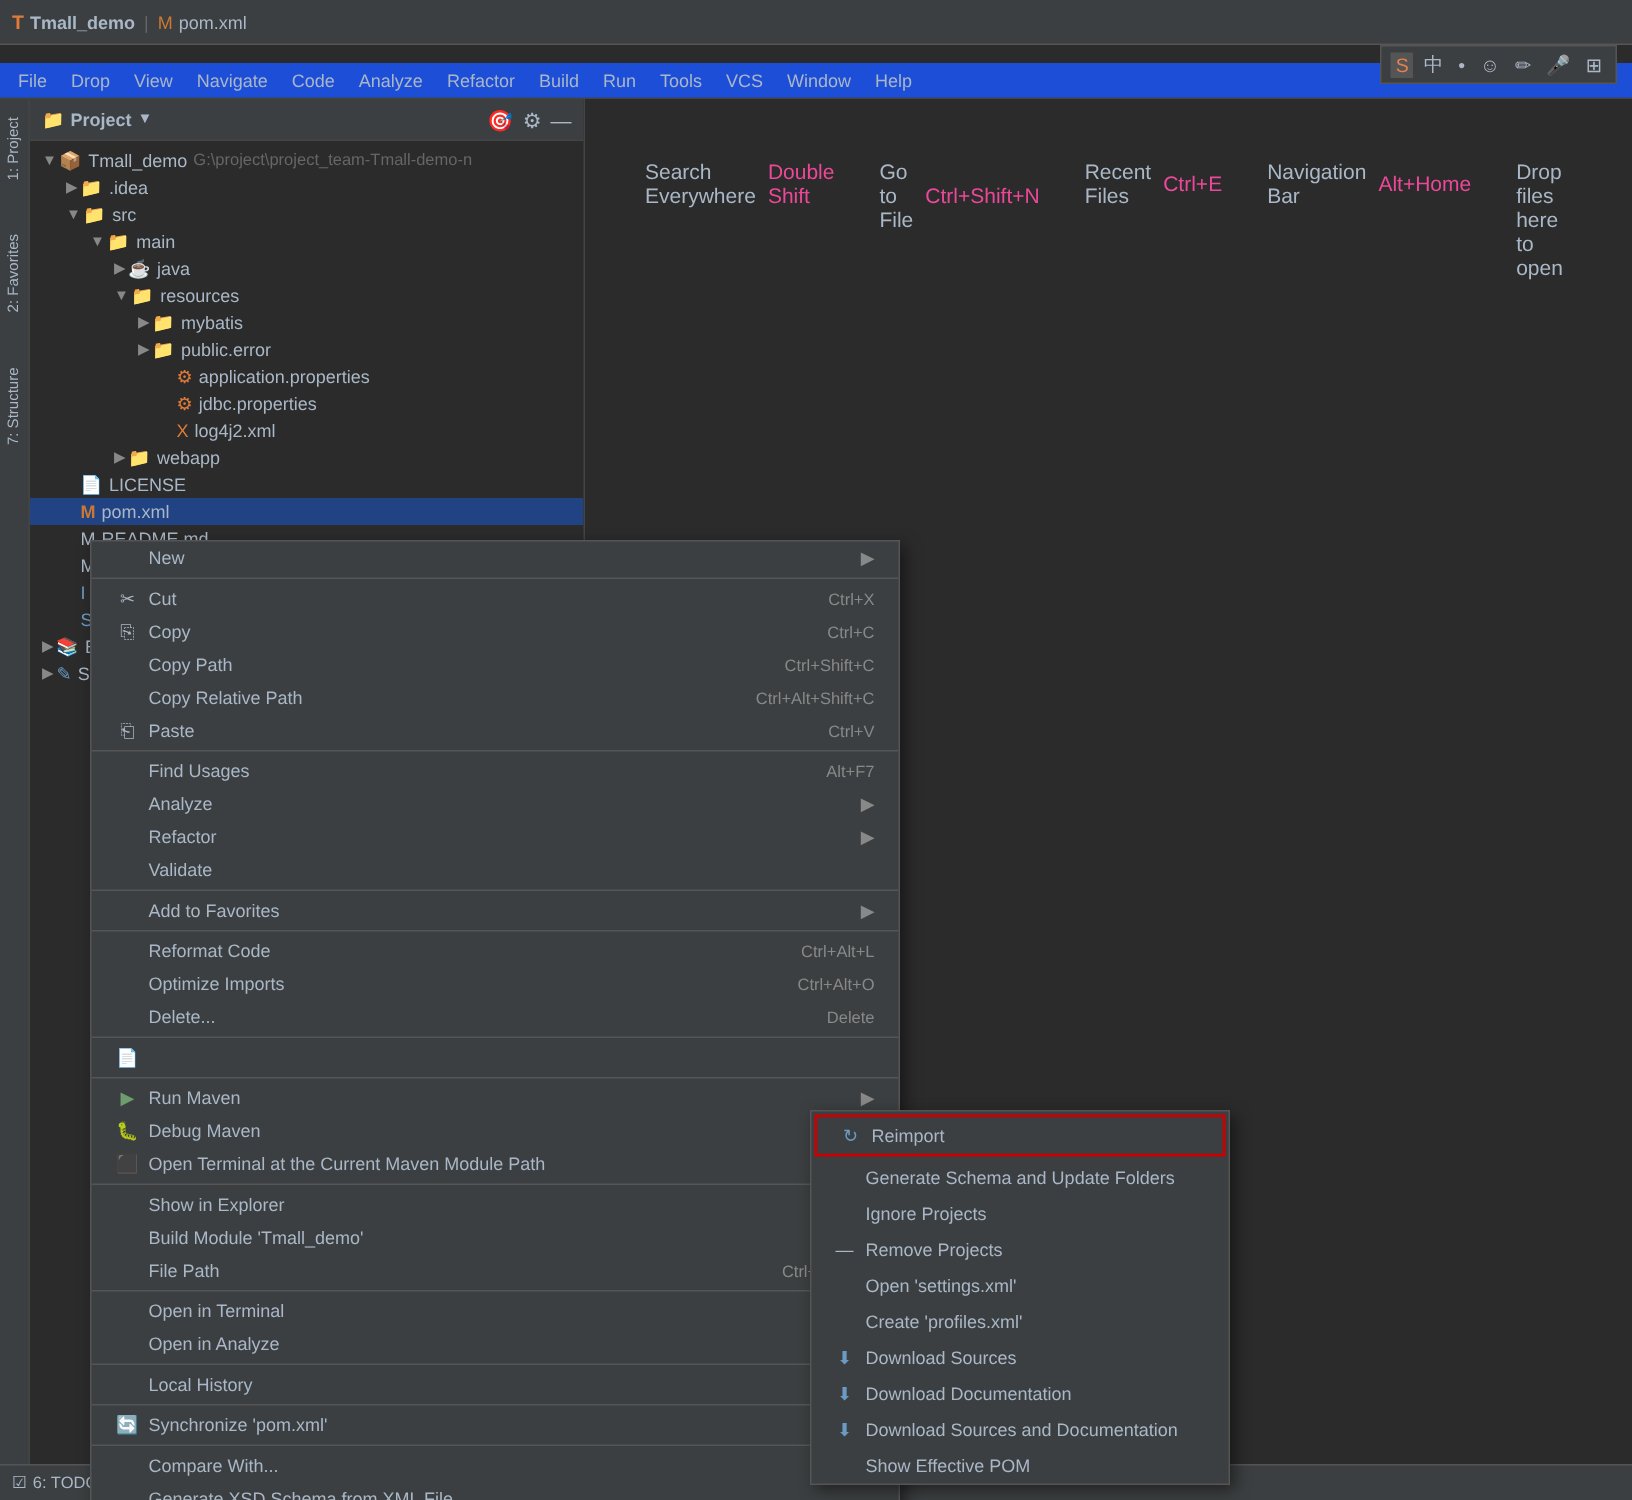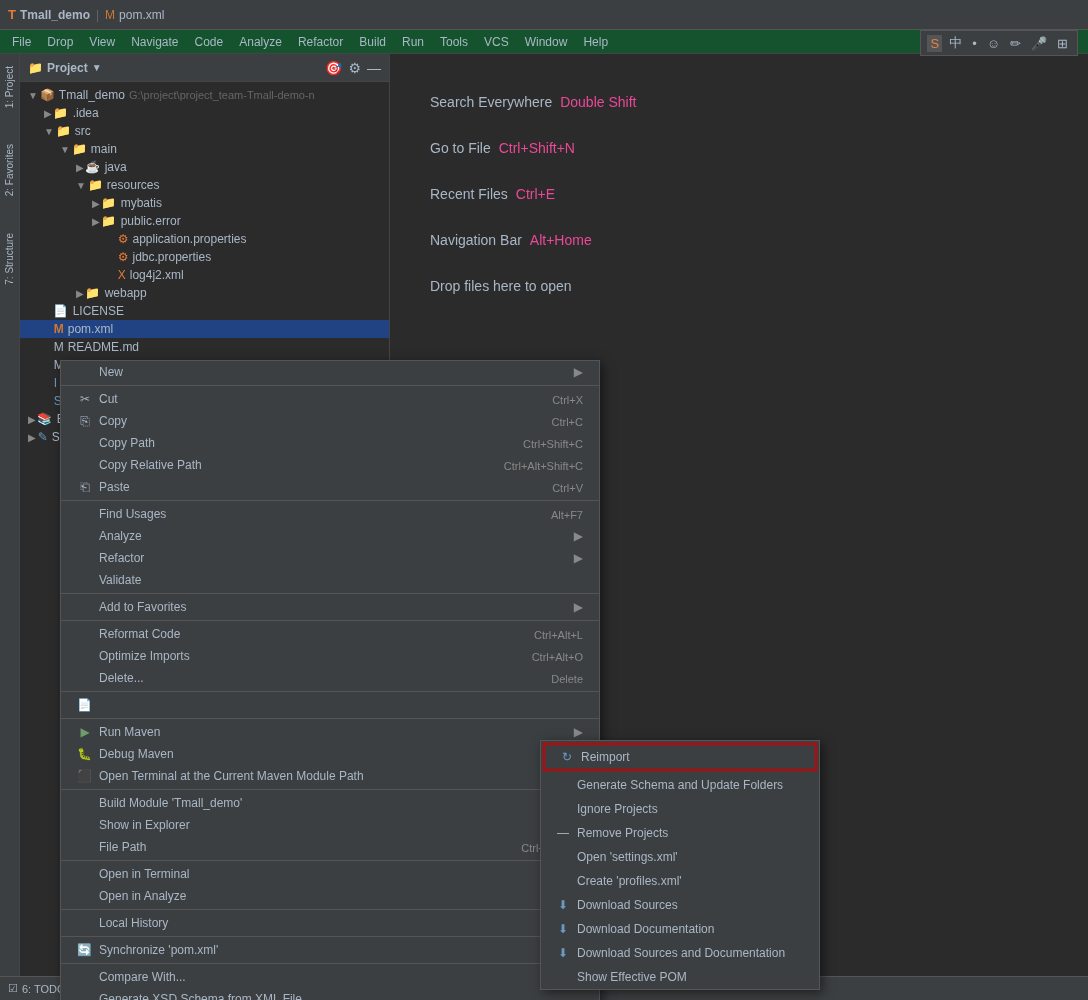--- a/index.html
+++ b/index.html
@@ -20,25 +20,26 @@
       background: #3c3f41;
       display: flex;
       align-items: center;
       padding: 0 8px;
       border-bottom: 1px solid #555;
     }
 
     
     #menu-bar {
       height: 24px;
-      background: #14532d;
+      background: #1d4ed8;
       display: flex;
       align-items: center;
       padding: 0 4px;
       border-bottom: 1px solid #444;
+      margin-top: 12px;
     }
     .menu-item {
       padding: 2px 8px;
       cursor: pointer;
       color: #a9b7c6;
       font-size: 12px;
     }
 
     
     #main-layout {
@@ -152,21 +153,21 @@
       font-size: 12px;
       color: #a9b7c6;
     }
     .submenu-item .sub-icon { margin-right: 6px; width: 16px; text-align: center; }
 
     
     #right-panel {
       flex: 1;
       background: #2b2b2b;
       display: flex;
-      flex-direction: column;
+      flex-direction: row;
       align-items: flex-start;
       justify-content: flex-start;
       padding: 40px 40px;
       gap: 30px;
     }
     .shortcut-hint {
       display: flex;
       align-items: center;
       gap: 8px;
       font-size: 14px;
@@ -532,25 +533,25 @@
     <span class="ctx-label">Debug Maven</span>
     <span class="ctx-arrow">▶</span>
   </div>
   <div class="ctx-item">
     <span class="ctx-icon">⬛</span>
     <span class="ctx-label">Open Terminal at the Current Maven Module Path</span>
   </div>
   <div class="ctx-separator"></div>
   <div class="ctx-item">
     <span class="ctx-icon"></span>
+    <span class="ctx-label">Show in Explorer</span>
+  </div>
+  <div class="ctx-item">
+    <span class="ctx-icon"></span>
     <span class="ctx-label">Build Module 'Tmall_demo'</span>
-  </div>
-  <div class="ctx-item">
-    <span class="ctx-icon"></span>
-    <span class="ctx-label">Show in Explorer</span>
   </div>
   <div class="ctx-item">
     <span class="ctx-icon"></span>
     <span class="ctx-label">File Path</span>
     <span class="ctx-shortcut">Ctrl+Alt+F12</span>
   </div>
   <div class="ctx-separator"></div>
   <div class="ctx-item">
     <span class="ctx-icon"></span>
     <span class="ctx-label">Open in Terminal</span>

